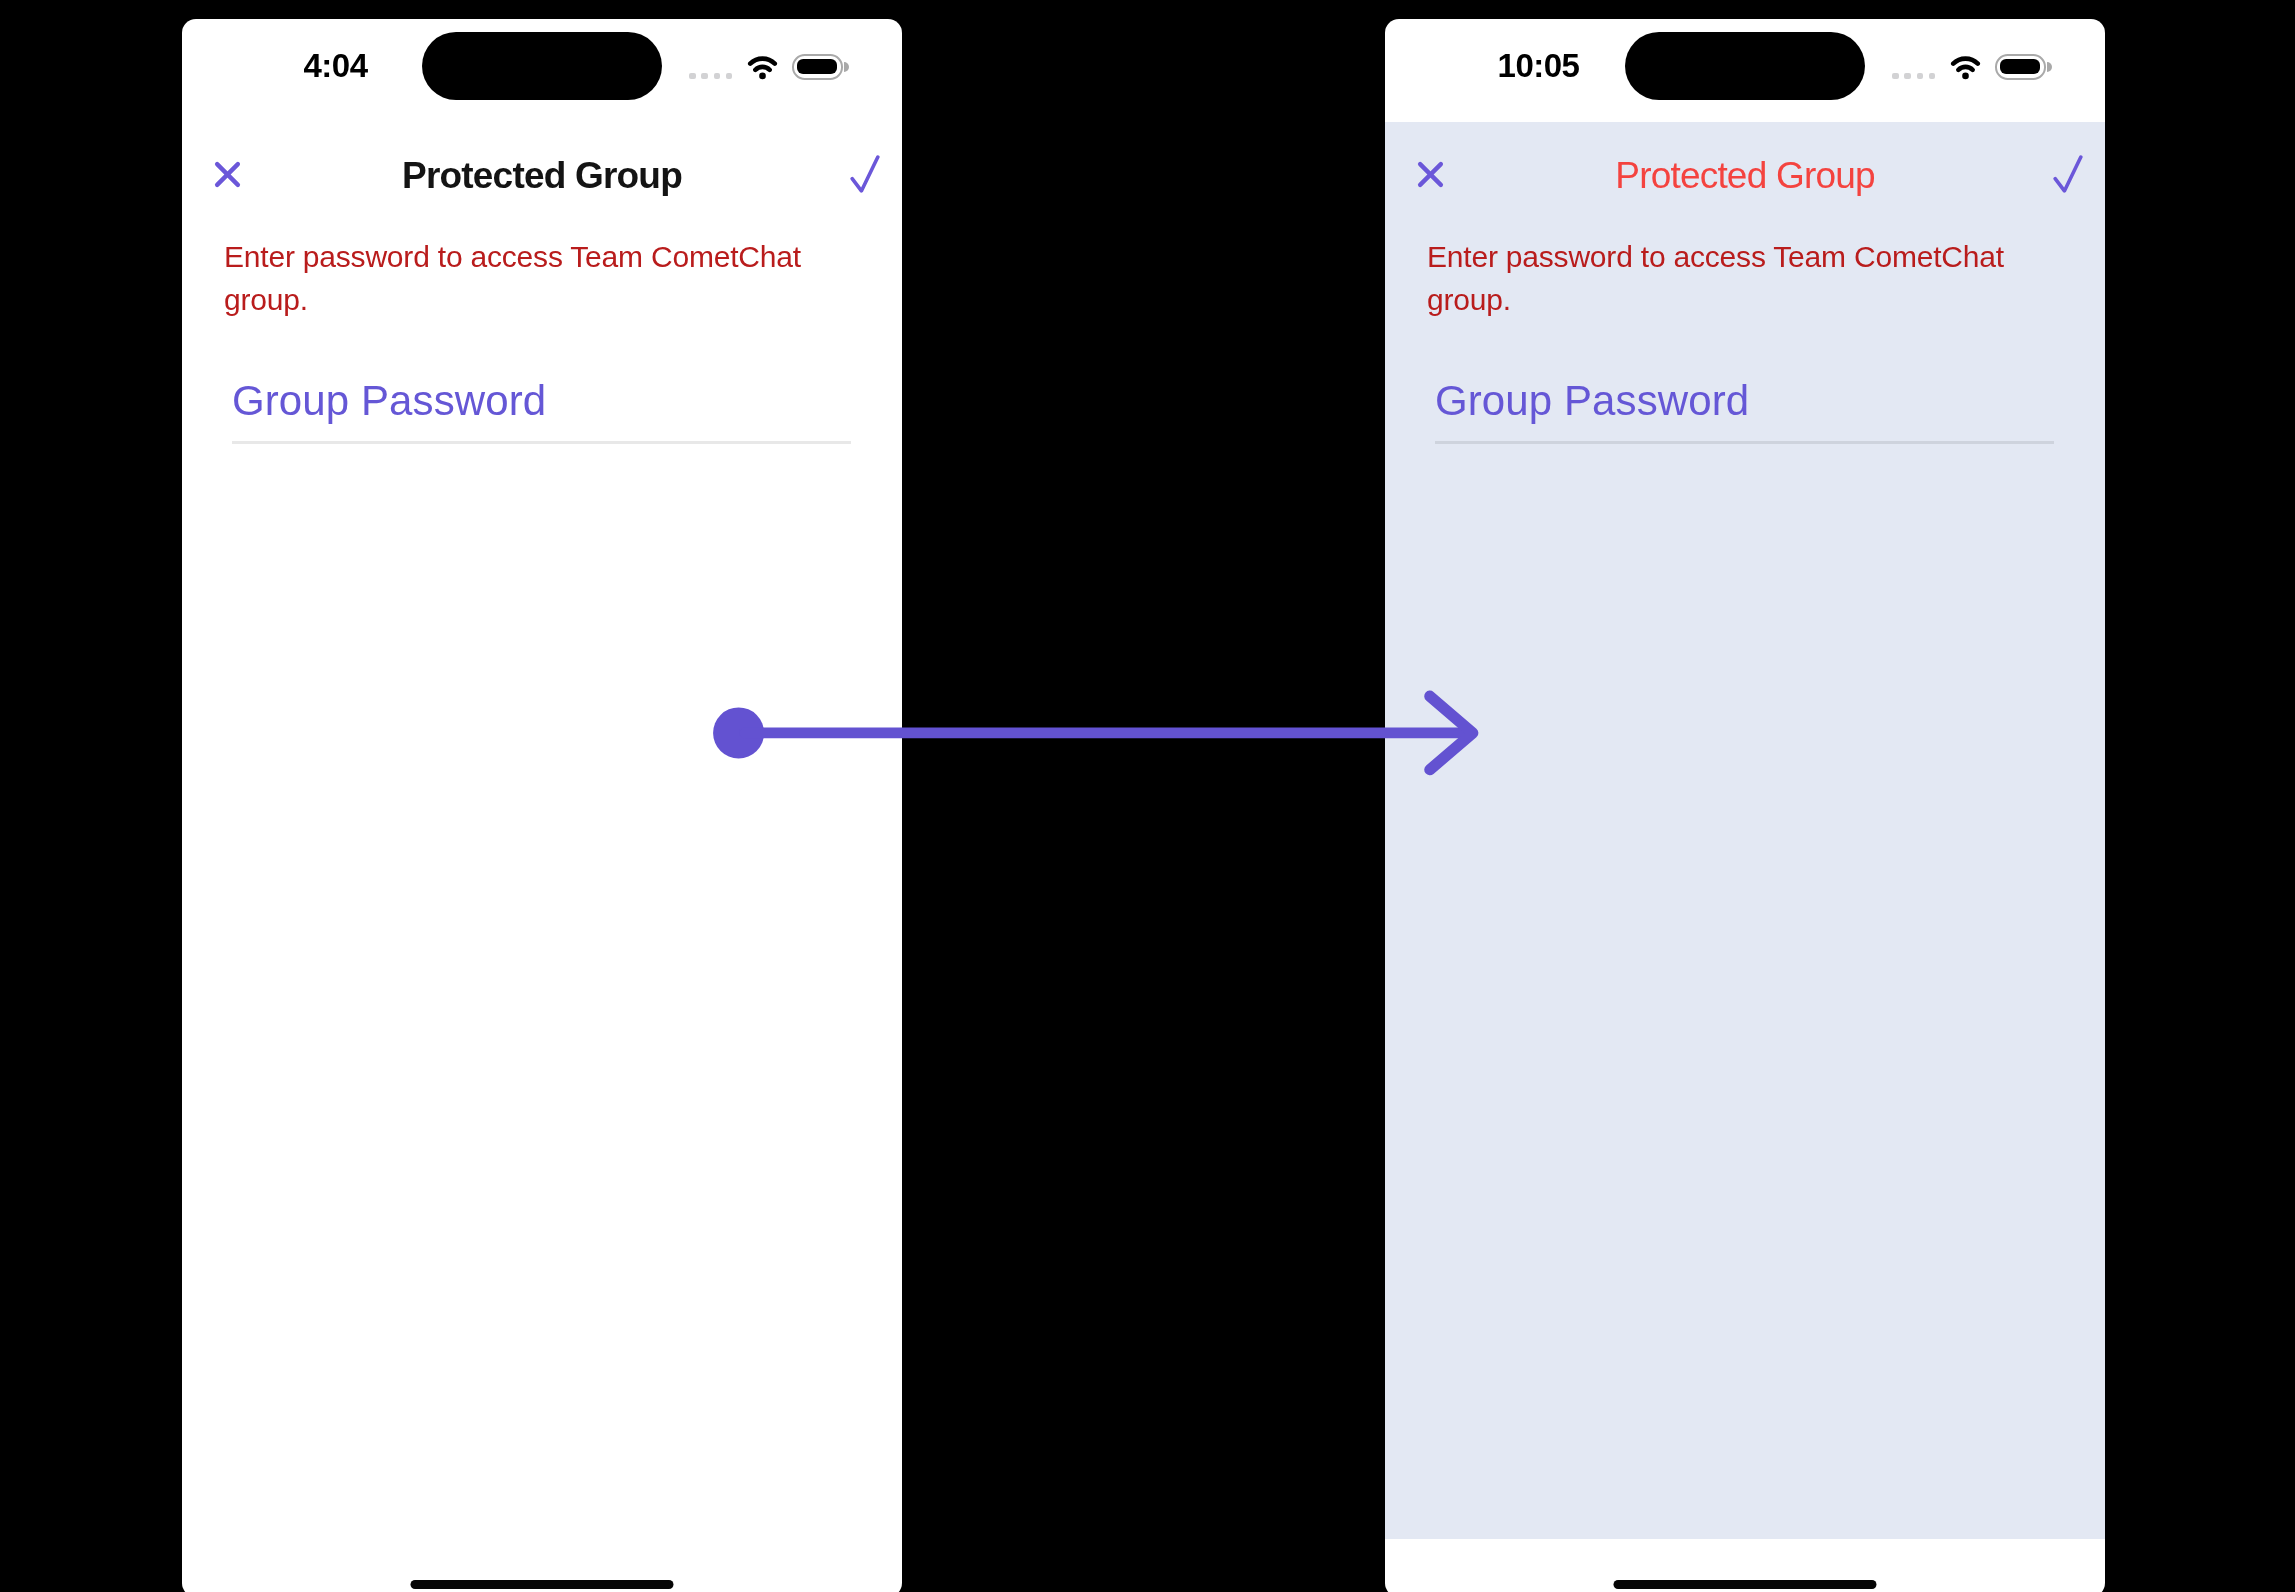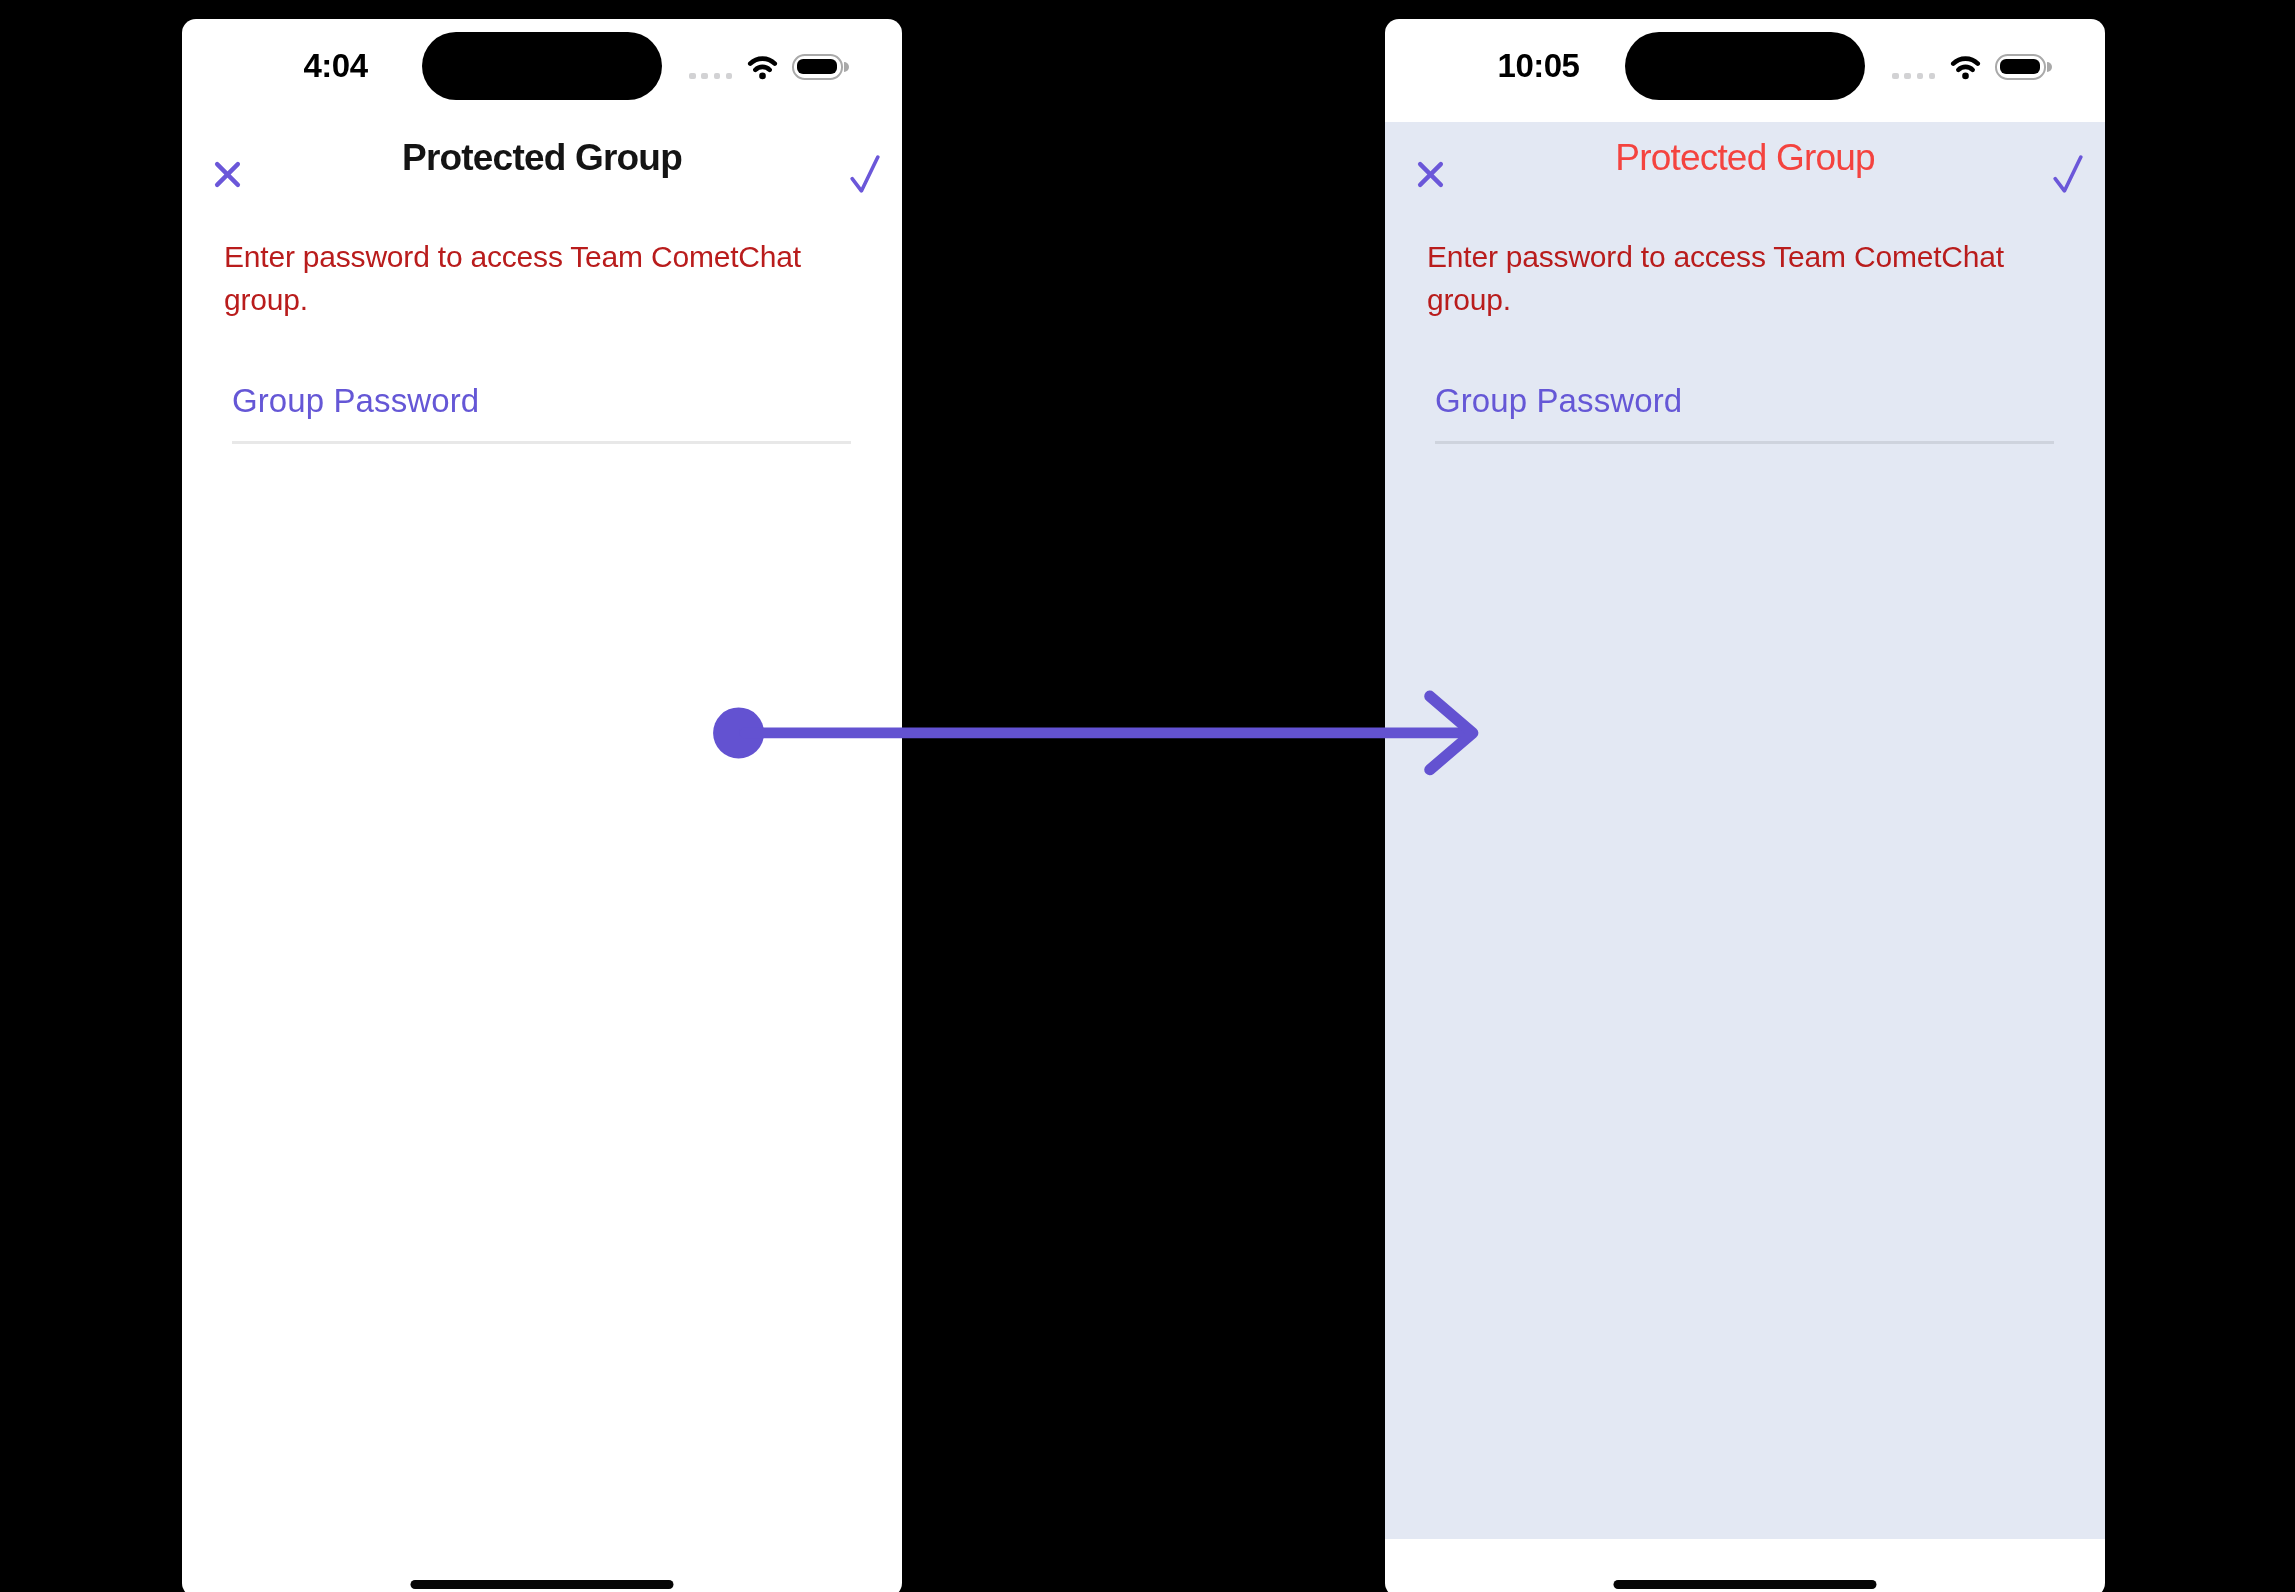--- a/index.html
+++ b/index.html
@@ -43,33 +43,33 @@
   .battery{display:flex;align-items:center;margin-bottom:0;}
   .battery-body{
     width:51px;height:25.5px;border:2.6px solid #A9A9A9;border-radius:12.8px;
     background:#fff;box-sizing:border-box;display:flex;align-items:center;justify-content:center;
   }
   .battery-fill{width:40px;height:15.3px;background:#000;border-radius:6.1px;}
   .battery-nub{width:4.6px;height:10.2px;background:#A9A9A9;border-radius:0 5.1px 5.1px 0;margin-left:1.5px;}
   
   .nav-close{position:absolute;left:31px;top:141px;cursor:pointer;}
   .nav-title{
-    position:absolute;left:0;top:116px;width:100%;text-align:center;
+    position:absolute;left:0;top:134px;width:100%;text-align:center;
     font-size:37px;line-height:45px;font-weight:600;letter-spacing:-0.8px;color:#141414;
   }
   .phone--themed .nav-title{color:#F4433F;font-weight:500;}
   .nav-confirm{position:absolute;right:22.5px;top:135px;cursor:pointer;}
   
   .description{
     position:absolute;left:42px;top:216px;width:653px;
     font-size:30px;line-height:43px;letter-spacing:-0.2px;color:#b91c1c;
   }
   .password-field{position:absolute;left:50px;top:363px;width:619px;}
   .password-label{
-    display:block;font-size:33px;line-height:38px;letter-spacing:0.1px;color:#6557D6;
+    display:block;font-size:42px;line-height:38px;letter-spacing:0.1px;color:#6557D6;
   }
   .password-line{width:619px;height:2.6px;background:rgba(0,0,0,0.09);margin-top:21.4px;}
   
   .home-indicator{
     position:absolute;left:50%;top:1561px;transform:translateX(-50%);
     width:263px;height:9.2px;border-radius:5.1px;background:#050505;
   }
   
   .arrow{position:absolute;left:709px;top:689px;}
 </style>

